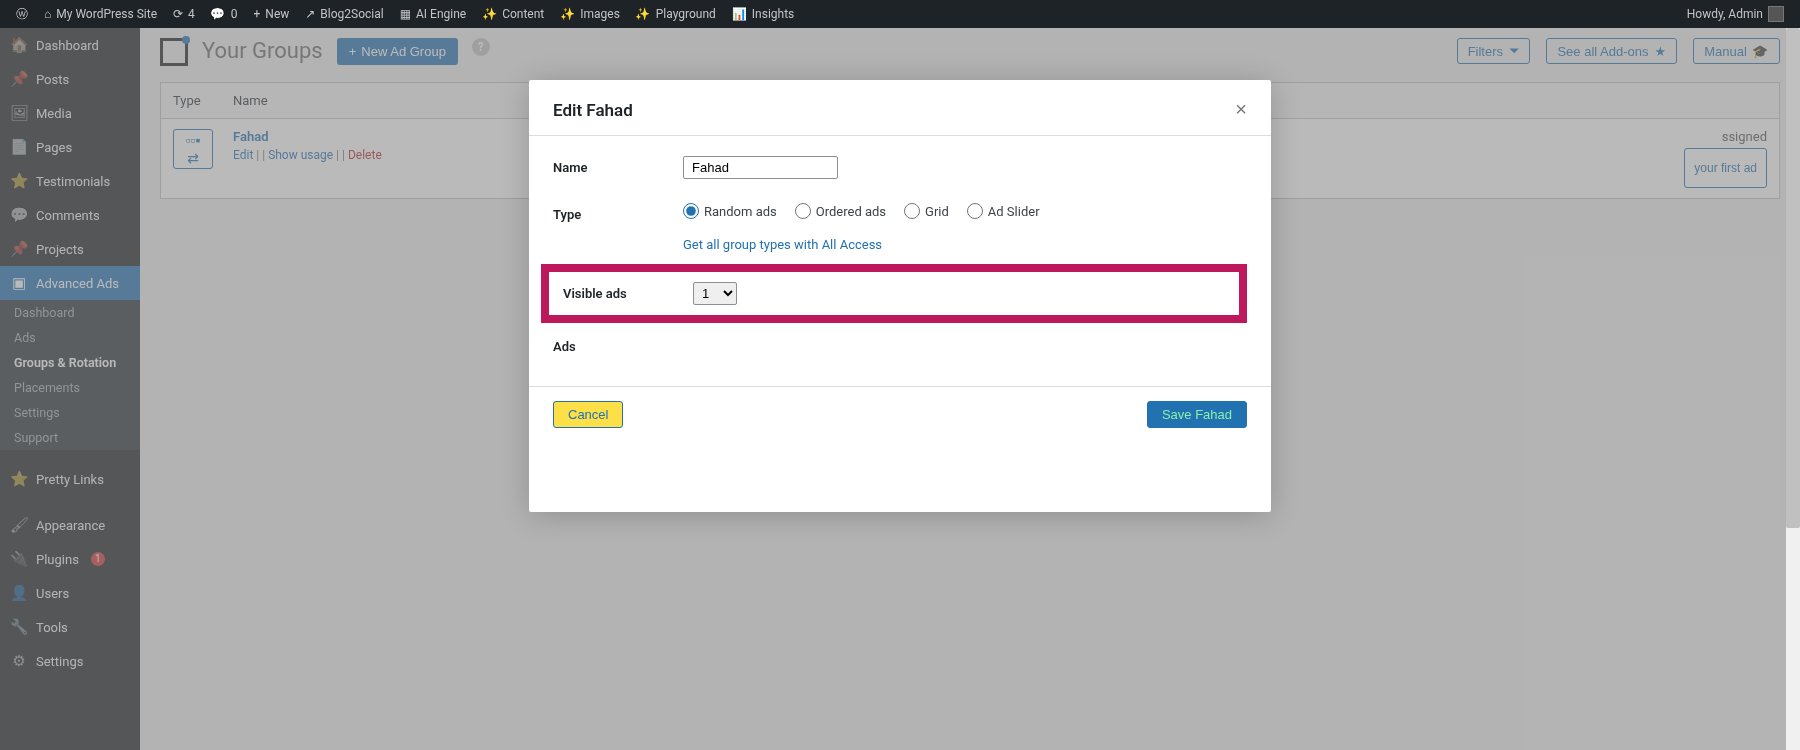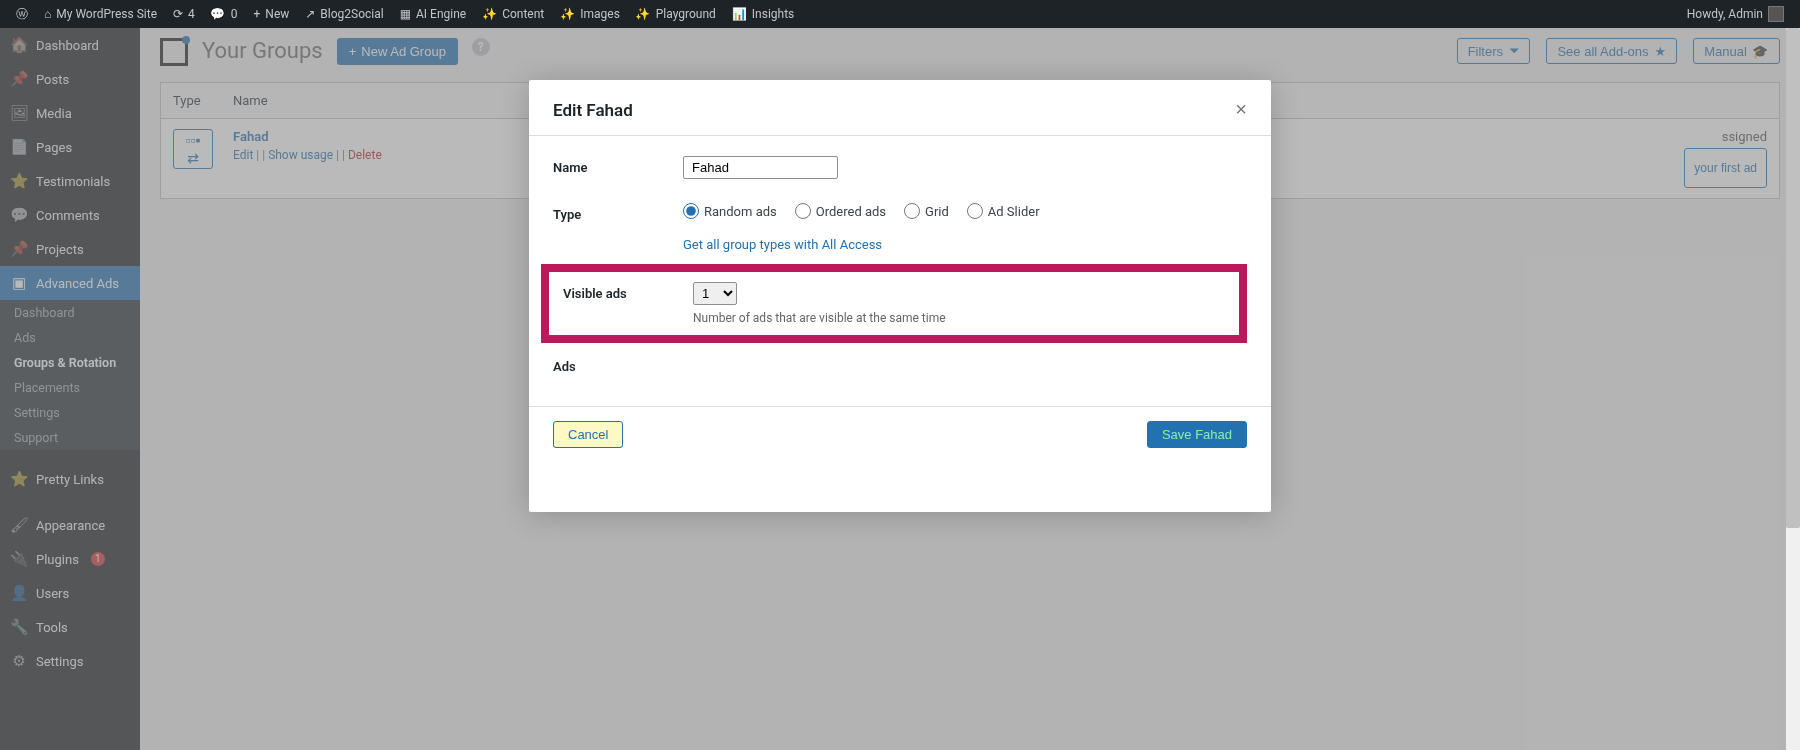--- a/index.html
+++ b/index.html
@@ -63,21 +63,21 @@
   .fctrl { flex: 1; font-size: 13px; }
   .txt-in { border: 1px solid #8c8f94; padding: 3px 8px; font-size: 13px; width: 155px; border-radius: 2px; }
   .radio-row { display: flex; align-items: center; gap: 18px; flex-wrap: wrap; }
   .radio-opt { display: flex; align-items: center; gap: 5px; font-size: 13px; color: #3c434a; }
   .radio-opt input { width: 16px; height: 16px; accent-color: #2271b1; }
   .link { color: #2271b1; cursor: pointer; }
   .sel { border: 1px solid #8c8f94; padding: 2px 4px; font-size: 13px; border-radius: 2px; width: 44px; }
   .help-txt { font-size: 12px; color: #666; margin-top: 6px; }
   .highlight-box { border: 8px solid #be185d; padding: 6px 14px 10px; margin-left: -12px; }
   .modal-foot { display: flex; padding: 14px 24px 20px; border-top: 1px solid #dcdcde; }
-  .btn-cancel { border: 1px solid #2271b1; color: #2271b1; background: #fef9c3; padding: 5px 14px; border-radius: 3px; font-size: 13px; cursor: pointer; }
+  .btn-cancel { border: 1px solid #2271b1; color: #2271b1; background: #fde047; padding: 5px 14px; border-radius: 3px; font-size: 13px; cursor: pointer; }
   .btn-save { margin-left: auto; background: #2271b1; color: #86efac; border: 1px solid #2271b1; padding: 5px 14px; border-radius: 3px; font-size: 13px; cursor: pointer; }
 
   .scrollbar { position: absolute; top: 28px; right: 0; width: 14px; bottom: 0; background: #f0f0f0; z-index: 60; }
   .scrollthumb { width: 100%; height: 500px; background: #c0c0c0; border-radius: 2px; }
 </style>
 </head>
 <body>
 
 <div class="adminbar">
   <div class="ab-item">
@@ -294,21 +294,20 @@
       </div>
     </div>
 
     <div class="highlight-box">
       <div class="frow" style="padding:4px 0 0">
         <div class="flabel">Visible ads</div>
         <div class="fctrl">
           <select class="sel">
             <option>1</option>
           </select>
-          <div class="help-txt">Number of ads that are visible at the same time</div>
         </div>
       </div>
     </div>
 
     <div class="frow">
       <div class="flabel">Ads</div>
     </div>
 
   </div>
   <div class="modal-foot">

